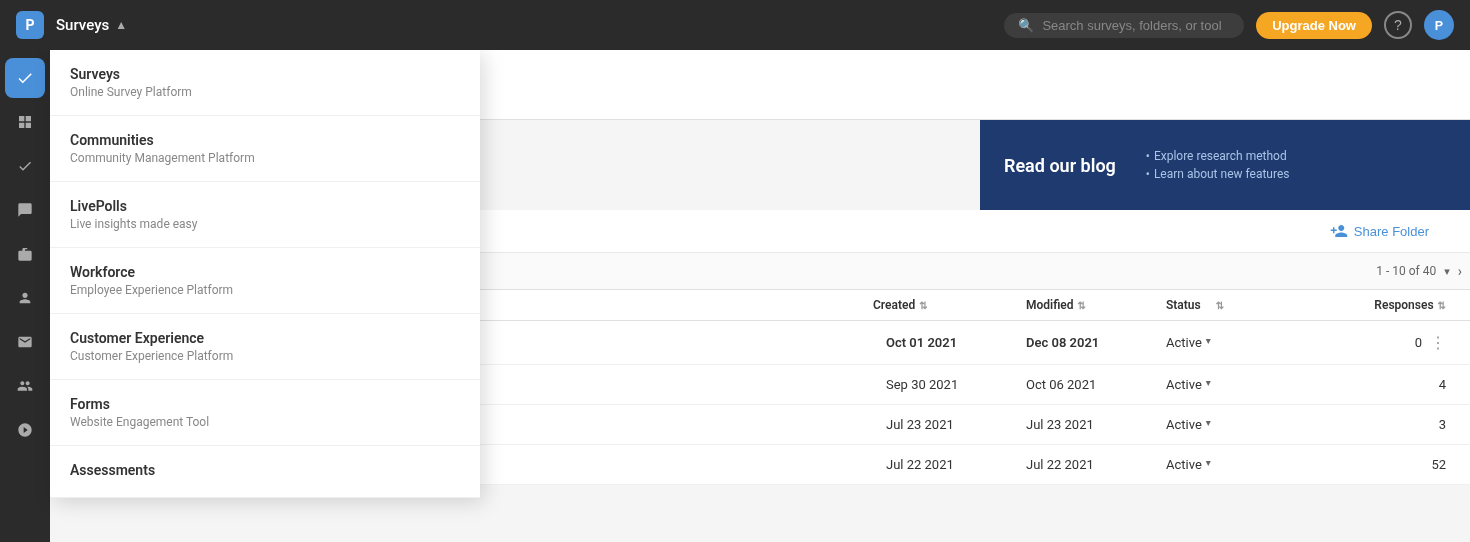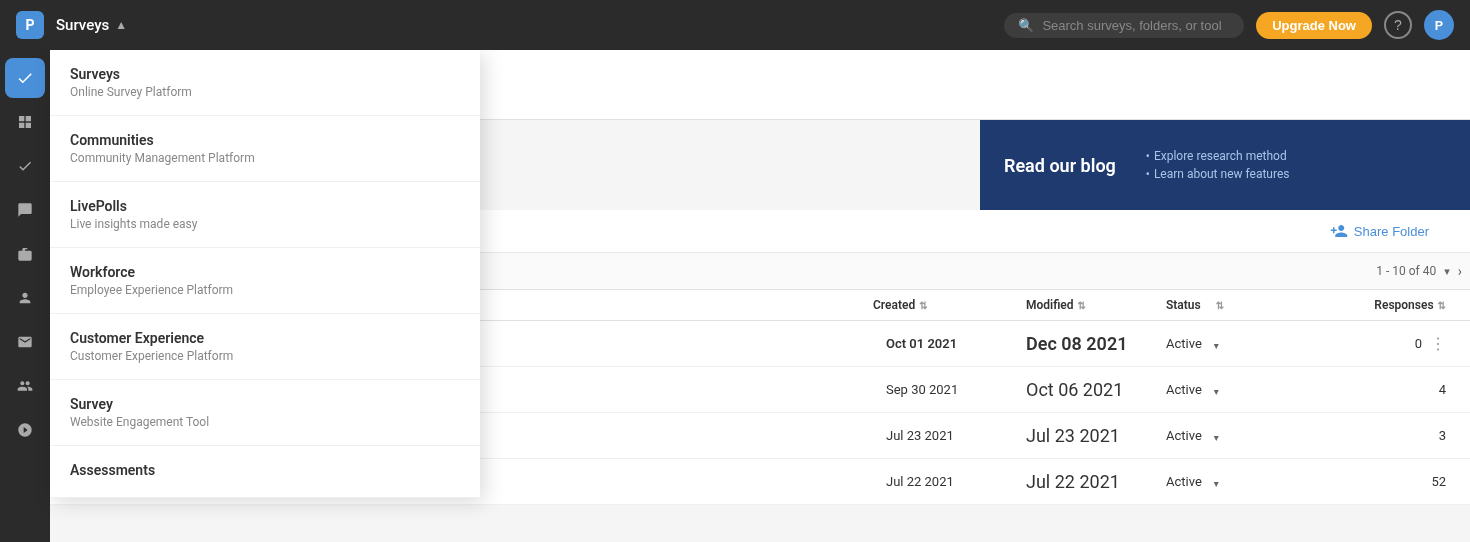--- a/index.html
+++ b/index.html
@@ -142,22 +142,22 @@
     .col-responses { width: 120px; font-size: 12px; font-weight: 600; color: #333; display: flex; align-items: center; gap: 4px; justify-content: flex-end; }
     .sort-icon { color: #999; font-size: 10px; }
 
     
     .table-row {
       display: flex; align-items: center; padding: 12px 24px;
       border-bottom: 1px solid #f0f0f0; background: white;
     }
     .row-name { flex: 1; font-size: 13px; color: #333; }
     .row-created { width: 140px; font-size: 13px; color: #333; }
-    .row-modified { width: 140px; font-size: 18px; color: #333; }
-    .row-status { width: 160px; font-size: 13px; color: #333; display: flex; align-items: flex-end; gap: 12px; }
+    .row-modified { width: 140px; font-size: 13px; color: #333; }
+    .row-status { width: 160px; font-size: 13px; color: #333; display: flex; align-items: flex-start; gap: 4px; }
     .row-responses { width: 120px; font-size: 13px; color: #333; text-align: right; display: flex; align-items: center; justify-content: flex-end; gap: 8px; }
     .row-first .row-created { font-weight: 600; }
     .row-first .row-modified { font-weight: 600; }
     .status-chevron { color: #666; font-size: 10px; cursor: pointer; }
     .row-menu { color: #999; cursor: pointer; font-size: 16px; }
   </style>
 </head>
 <body>
 
 <div class="top-nav">
@@ -241,21 +241,21 @@
   </div>
   <div class="menu-item">
     <div class="menu-item-title">Workforce</div>
     <div class="menu-item-subtitle">Employee Experience Platform</div>
   </div>
   <div class="menu-item">
     <div class="menu-item-title">Customer Experience</div>
     <div class="menu-item-subtitle">Customer Experience Platform</div>
   </div>
   <div class="menu-item">
-    <div class="menu-item-title">Survey</div>
+    <div class="menu-item-title">Forms</div>
     <div class="menu-item-subtitle">Website Engagement Tool</div>
   </div>
   <div class="menu-item">
     <div class="menu-item-title">Assessments</div>
 
   </div>
 
 </div>
 
 <div class="main-content">

